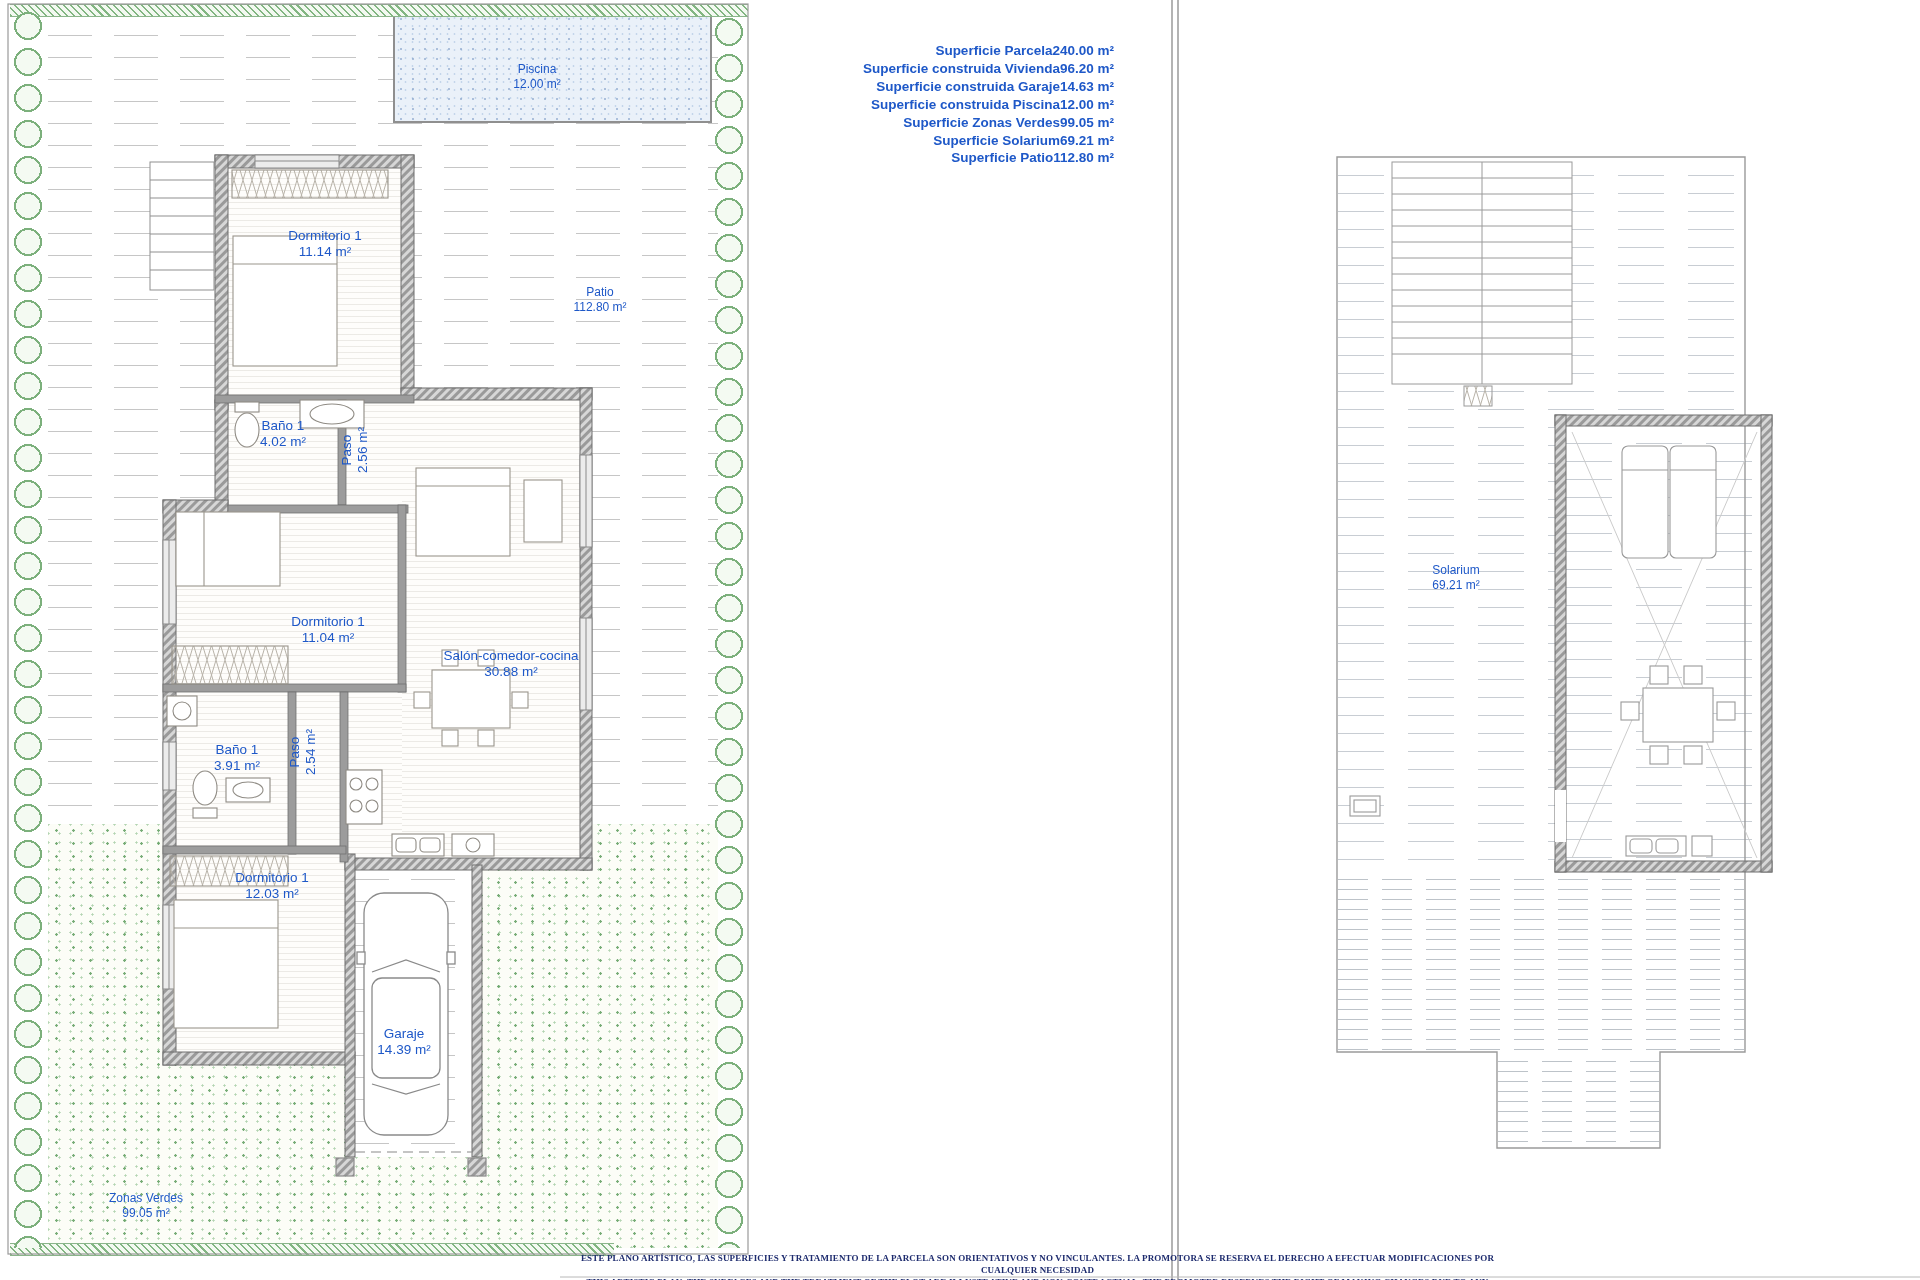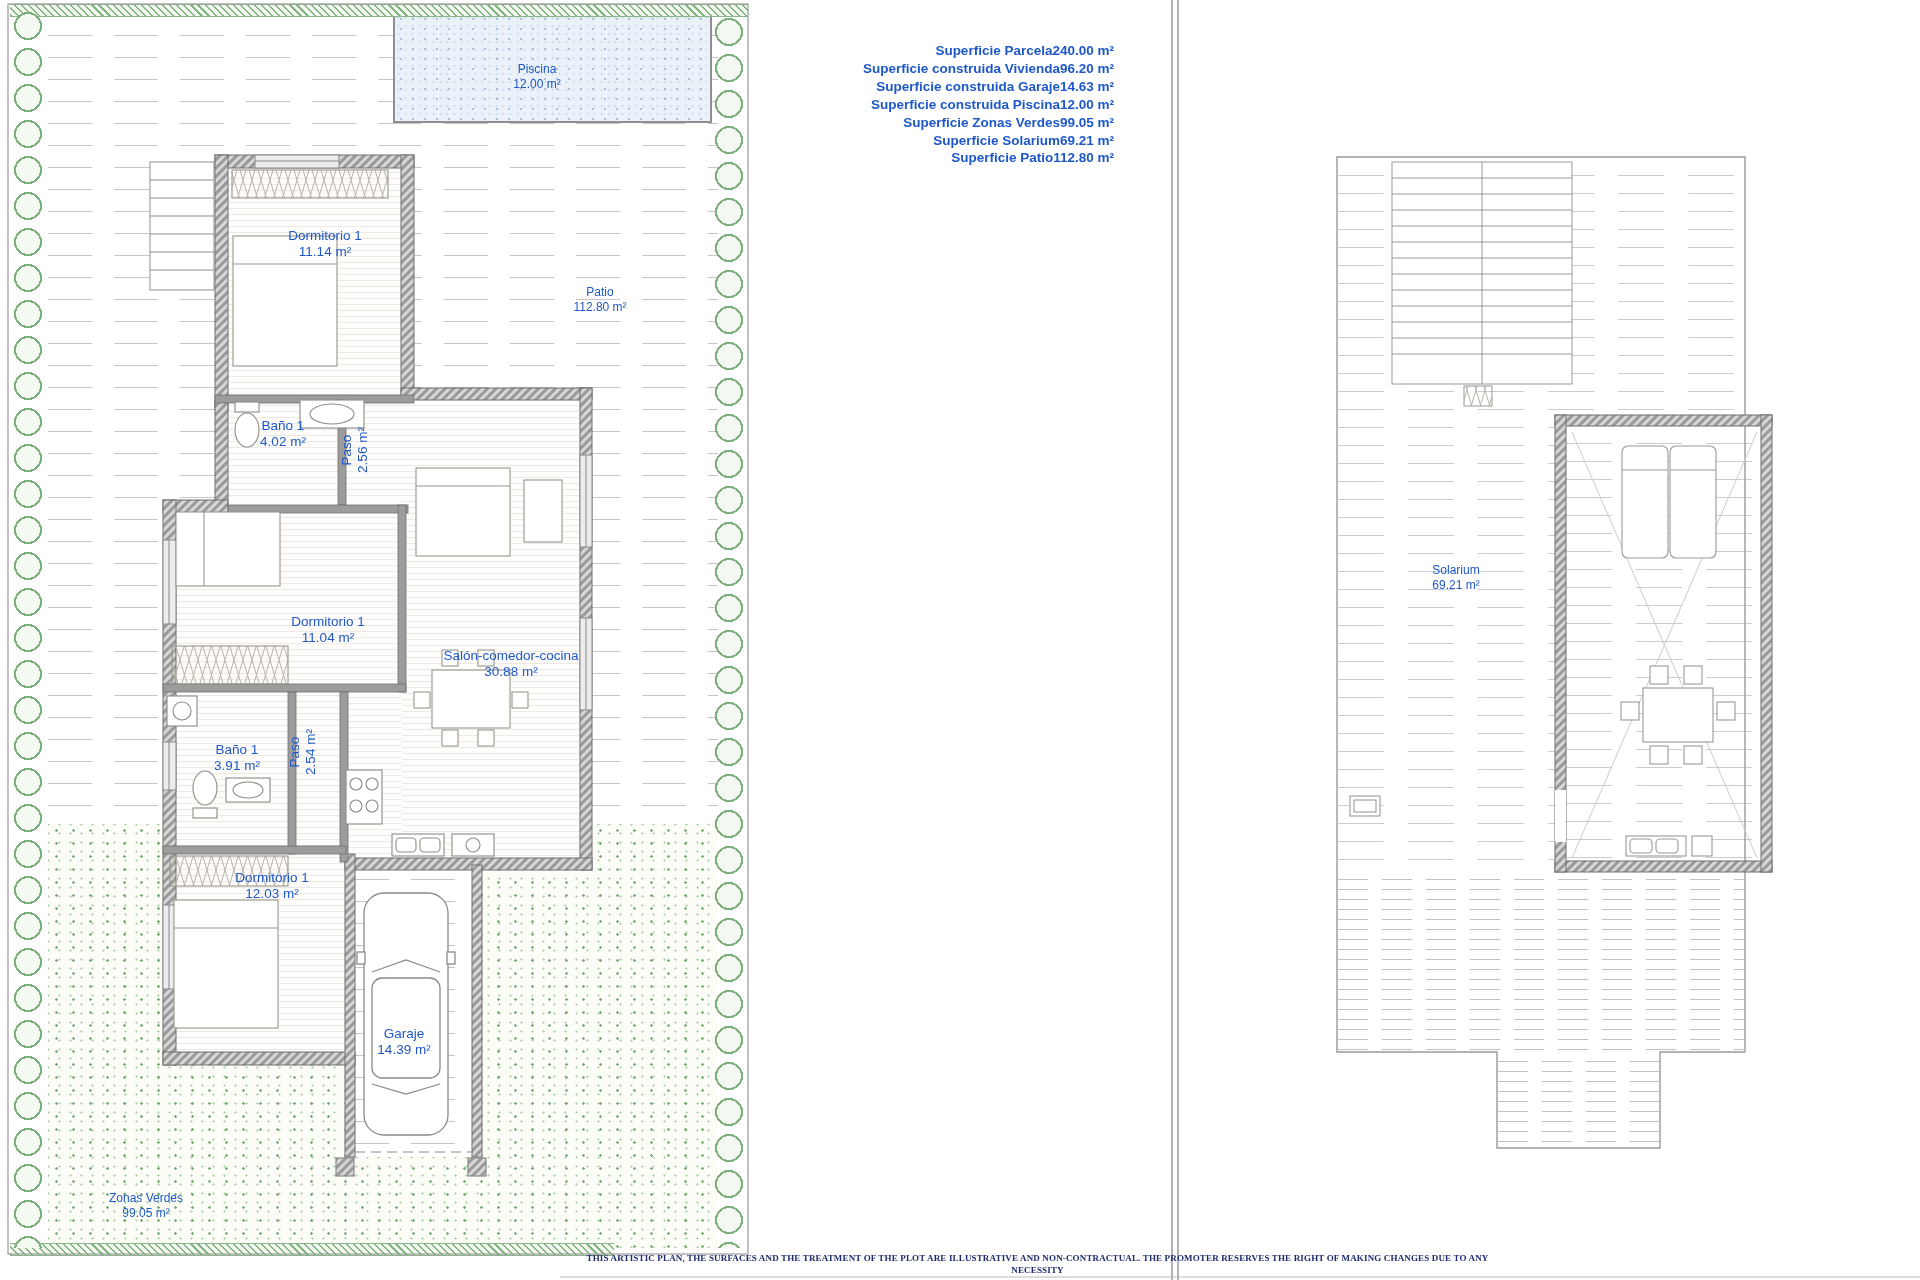--- a/index.html
+++ b/index.html
@@ -388,16 +388,17 @@
   <div class="lbl s10" style="left:146px;top:1206px;">
     <span>Zonas Verdes</span>
     <span>99.05 m²</span>
   </div>
   <div class="lbl s10" style="left:1456px;top:578px;">
     <span>Solarium</span>
     <span>69.21 m²</span>
   </div>
 
   <div id="disclaimer">
+    <div>ESTE PLANO ARTÍSTICO, LAS SUPERFICIES Y TRATAMIENTO DE LA PARCELA SON ORIENTATIVOS Y NO VINCULANTES. LA PROMOTORA SE RESERVA EL DERECHO A EFECTUAR MODIFICACIONES POR CUALQUIER NECESIDAD</div>
     <div>THIS ARTISTIC PLAN, THE SURFACES AND THE TREATMENT OF THE PLOT ARE ILLUSTRATIVE AND NON-CONTRACTUAL. THE PROMOTER RESERVES THE RIGHT OF MAKING CHANGES DUE TO ANY NECESSITY</div>
   </div>
 
 </div>
 
 </body></html>

